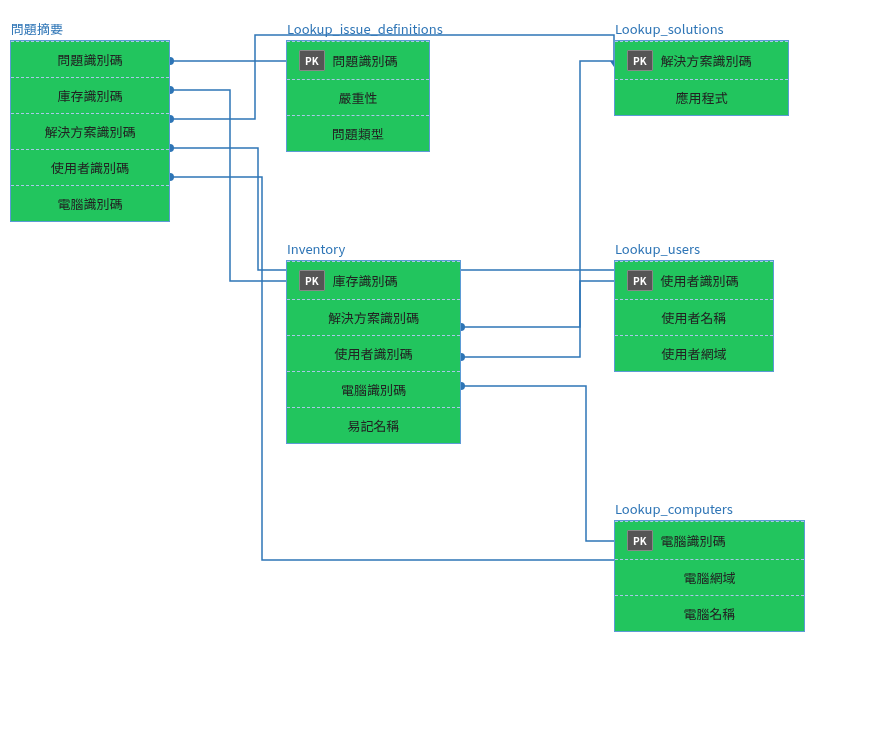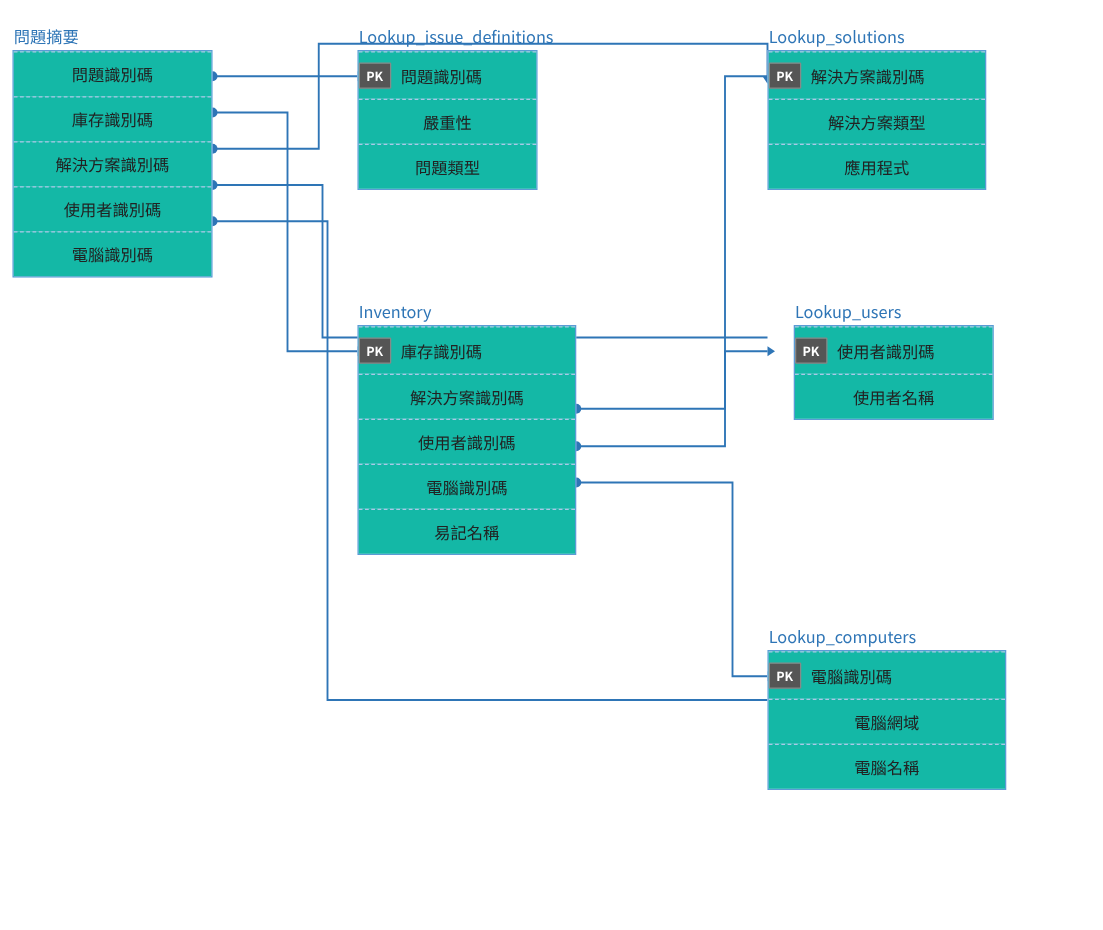--- a/index.html
+++ b/index.html
@@ -35,35 +35,35 @@
       left: 0;
       color: #2e75b6;
       font-size: 13px;
       white-space: nowrap;
     }
 
     .db-table-row {
       padding: 8px 12px;
       border-top: 1px dashed #aac8e8;
       text-align: center;
-      background: #14b8a6;
+      background: #22c55e;
       white-space: nowrap;
       position: relative;
     }
 
     .db-table-row:first-child {
       border-top: none;
     }
 
     .db-table-row.pk-row {
       display: flex;
       align-items: center;
       gap: 8px;
       justify-content: flex-end;
-      padding: 8px 0;
+      padding: 8px 12px;
     }
 
     .pk-badge {
       background: #555;
       color: #fff;
       font-size: 10px;
       font-weight: bold;
       padding: 2px 5px;
       border: 1px solid #888;
       border-radius: 1px;
@@ -160,23 +160,20 @@
     </div>
   </div>
 
   <div class="db-table" style="left:614px; top:40px; width:175px;">
     <div class="db-table-title">Lookup_solutions</div>
     <div class="db-table-row pk-row">
       <span class="pk-badge">PK</span>
       <span class="field-name">解決方案識別碼</span>
     </div>
     <div class="db-table-row normal-row">
-      <span>解決方案類型</span>
-    </div>
-    <div class="db-table-row normal-row">
       <span>應用程式</span>
     </div>
   </div>
 
   <div class="db-table" style="left:286px; top:260px; width:175px;">
     <div class="db-table-title">Inventory</div>
     <div class="db-table-row pk-row">
       <span class="pk-badge">PK</span>
       <span class="field-name">庫存識別碼</span>
     </div>
@@ -187,28 +184,31 @@
       <span>使用者識別碼</span>
     </div>
     <div class="db-table-row normal-row">
       <span>電腦識別碼</span>
     </div>
     <div class="db-table-row normal-row">
       <span>易記名稱</span>
     </div>
   </div>
 
-  <div class="db-table" style="left:614px; top:260px; width:160px;margin-left:21px;">
+  <div class="db-table" style="left:614px; top:260px; width:160px;">
     <div class="db-table-title">Lookup_users</div>
     <div class="db-table-row pk-row">
       <span class="pk-badge">PK</span>
       <span class="field-name">使用者識別碼</span>
     </div>
     <div class="db-table-row normal-row">
       <span>使用者名稱</span>
+    </div>
+    <div class="db-table-row normal-row">
+      <span>使用者網域</span>
     </div>
   </div>
 
   <div class="db-table" style="left:614px; top:520px; width:191px;">
     <div class="db-table-title">Lookup_computers</div>
     <div class="db-table-row pk-row">
       <span class="pk-badge">PK</span>
       <span class="field-name">電腦識別碼</span>
     </div>
     <div class="db-table-row normal-row">

